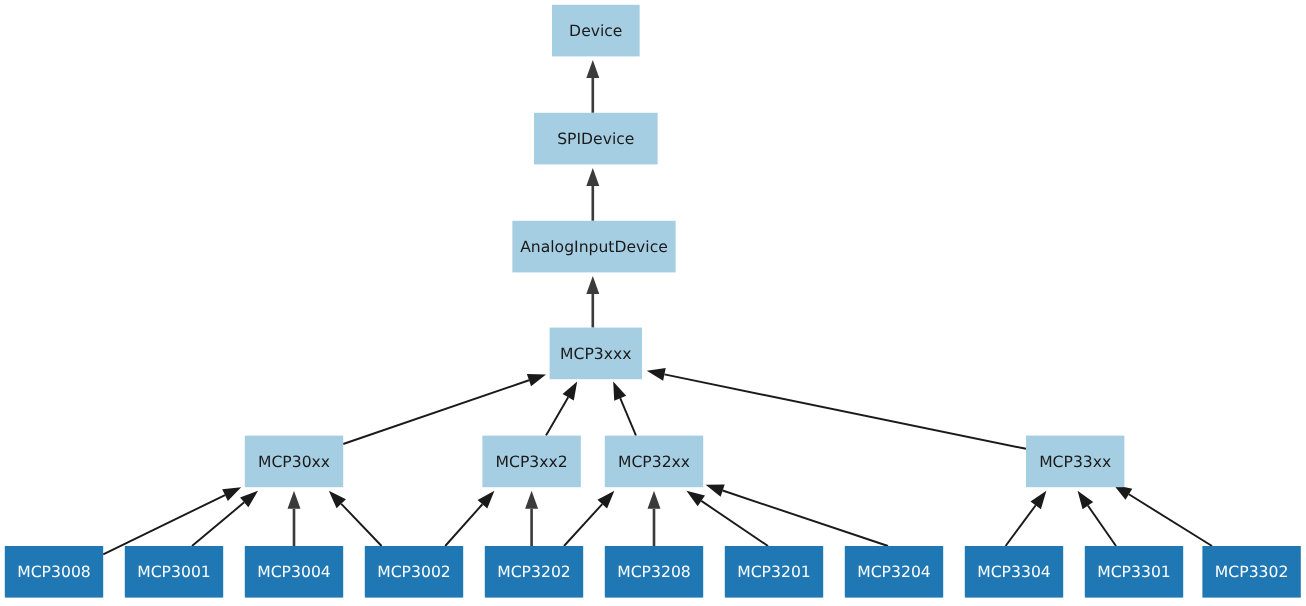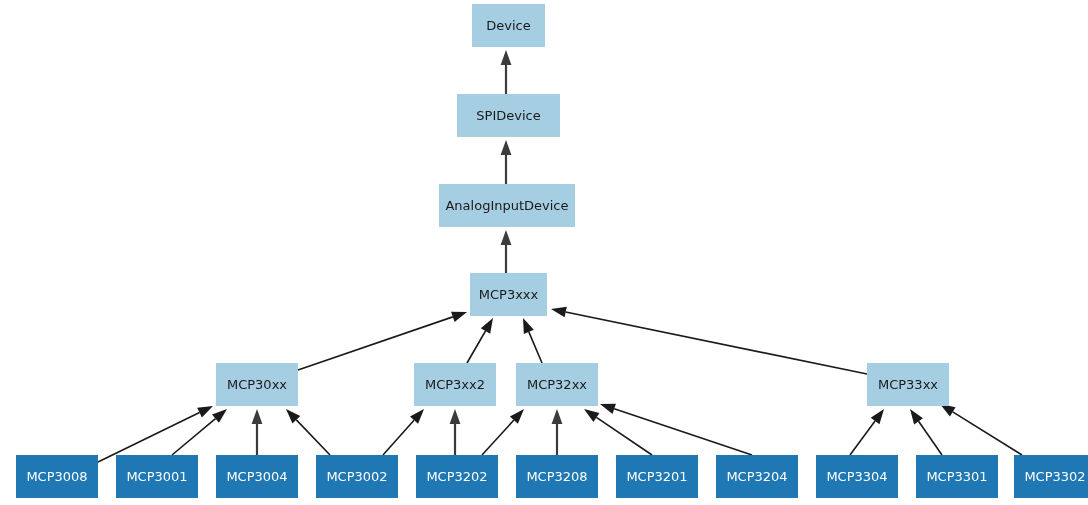--- a/index.html
+++ b/index.html
@@ -11,21 +11,20 @@
     width: 1088px;
     height: 505px;
     overflow: hidden;
     font-family: "DejaVu Sans", sans-serif;
   }
   #diagram-root {
     position: relative;
     width: 878px;
     height: 505px;
     background: #ffffff;
-    padding-left: 12px;
   }
   svg#graph {
     display: block;
     width: 1088px;
     height: 505px;
   }
   .node-box {
     stroke: none;
   }
   .node-label {

